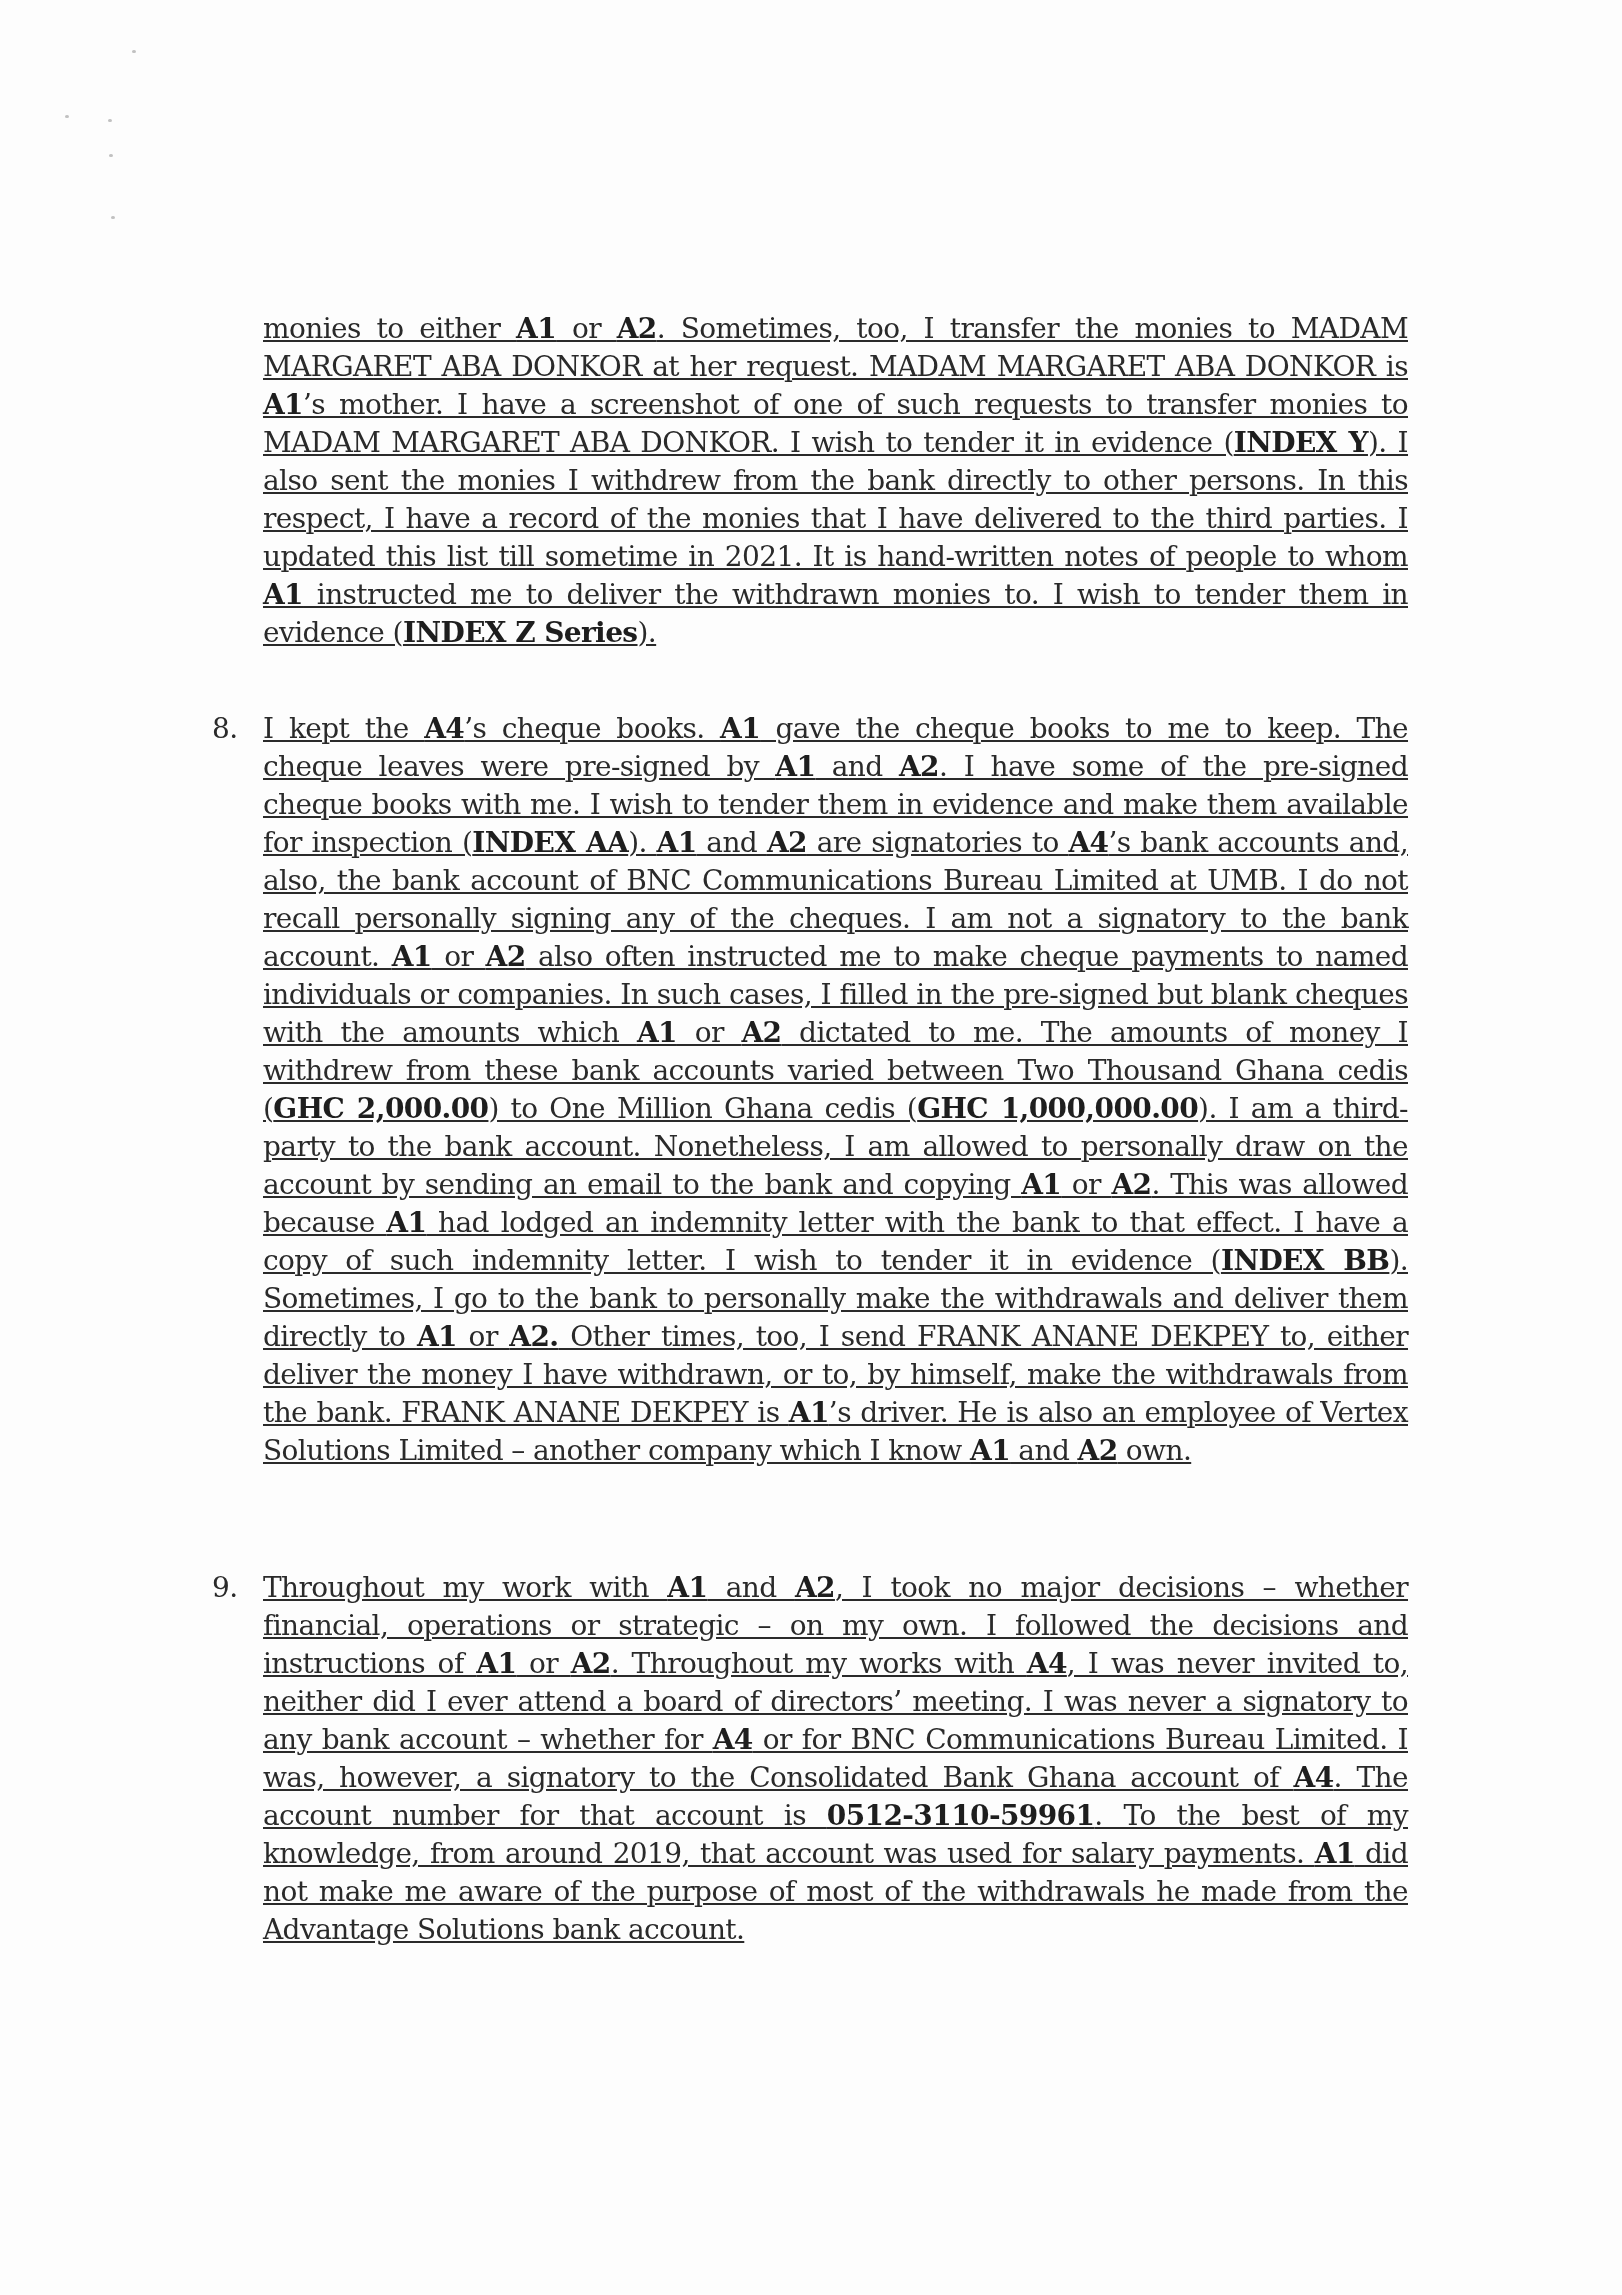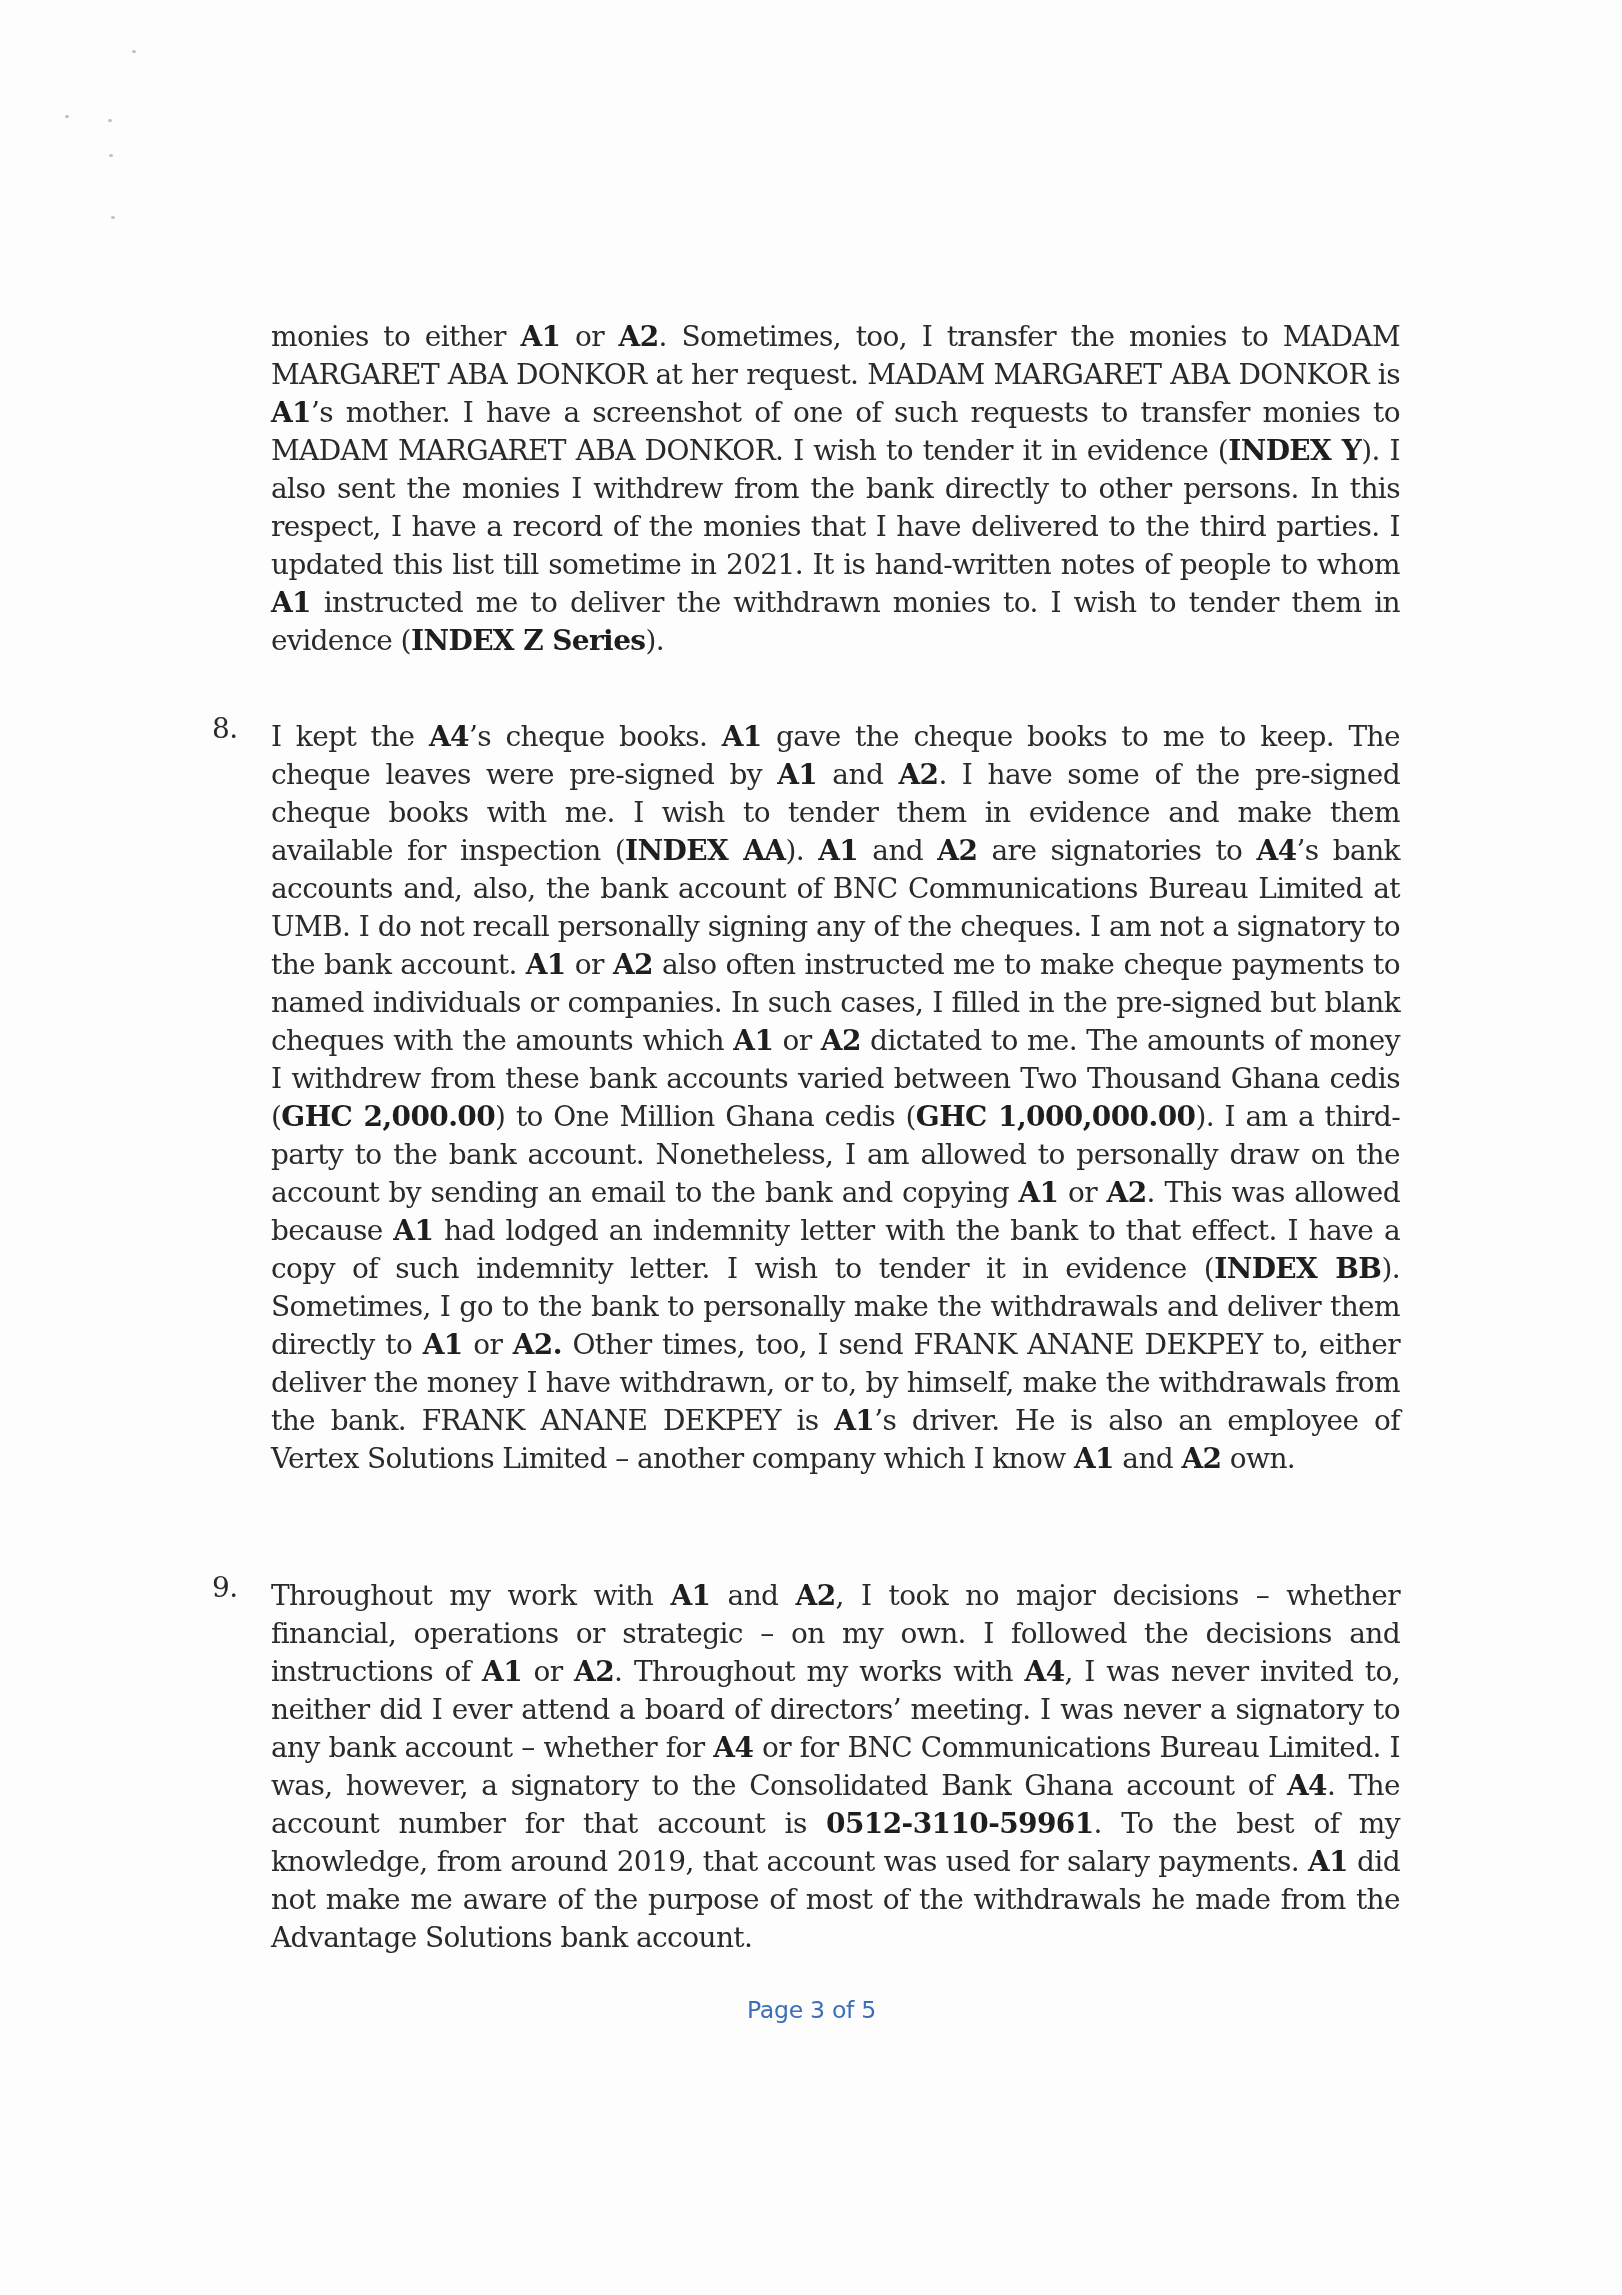--- a/index.html
+++ b/index.html
@@ -6,21 +6,21 @@
   body { width: 1623px; height: 2295px; position: relative; overflow: hidden; }
   .page { position: absolute; left: 0; top: 0; width: 1623px; height: 2295px; background: #fdfdfd; }
   .speck { position: absolute; width: 3.9px; height: 3.3px; background: #9a9a9a; border-radius: 50%; opacity: .6; }
   .body-text {
     position: absolute; left: 263px; width: 1145px;
     font-family: "DejaVu Serif", "Liberation Serif", serif;
     font-size: 28px; line-height: 38px; color: #2a2a2a;
     text-align: justify; text-align-last: left;
     letter-spacing: -0.6px; word-spacing: 0px;
   }
-  .para { margin: 8px; }
+  .para { margin: 0; text-decoration: underline; }
   .para b { font-weight: bold; color: #1e1e1e; }
   .num {
     position: absolute; left: -51px; top: 0;
     font-family: "DejaVu Serif", "Liberation Serif", serif;
   }
   .item { position: relative; }
   #p-cont { top: 310px; }
   #p8 { top: 710px; }
   #p9 { top: 1569px; }
   .footer {
@@ -46,15 +46,14 @@
   <div class="body-text item" id="p8" style="position:absolute">
     <span class="num">8.</span>
     <p class="para">I kept the <b>A4</b>’s cheque books. <b>A1</b> gave the cheque books to me to keep. The cheque leaves were pre-signed by <b>A1</b> and <b>A2</b>. I have some of the pre-signed cheque books with me.  I wish to tender them in evidence and make them available for inspection (<b>INDEX AA</b>). <b>A1</b> and <b>A2</b> are signatories to <b>A4</b>’s bank accounts and, also, the bank account of BNC Communications Bureau Limited at UMB. I do not recall personally signing any of the cheques. I am not a signatory to the bank account. <b>A1</b> or <b>A2</b> also often instructed me to make cheque payments to named individuals or companies. In such cases, I filled in the pre-signed but blank cheques with the amounts which <b>A1</b> or <b>A2</b> dictated to me. The amounts of money I withdrew from these bank accounts varied between Two Thousand Ghana cedis (<b>GHC 2,000.00</b>) to One Million Ghana cedis (<b>GHC 1,000,000.00</b>). I am a third-party to the bank account. Nonetheless, I am allowed to personally draw on the account by sending an email to the bank and copying <b>A1</b> or <b>A2</b>. This was allowed because <b>A1</b> had lodged an indemnity letter with the bank to that effect. I have a copy of such indemnity letter. I wish to tender it in evidence (<b>INDEX BB</b>). Sometimes, I go to the bank to personally make the withdrawals and deliver them directly to <b>A1</b> or <b>A2.</b> Other times, too, I send FRANK ANANE DEKPEY to, either deliver the money I have withdrawn, or to, by himself, make the withdrawals from the bank. FRANK ANANE DEKPEY is <b>A1</b>’s driver. He is also an employee of Vertex Solutions Limited – another company which I know <b>A1</b> and <b>A2</b> own.</p>
   </div>
 
   <div class="body-text item" id="p9" style="position:absolute">
     <span class="num">9.</span>
     <p class="para">Throughout my work with <b>A1</b> and <b>A2</b>, I took no major decisions – whether financial, operations or strategic – on my own. I followed the decisions and instructions of <b>A1</b> or <b>A2</b>. Throughout my works with <b>A4</b>, I was never invited to, neither did I ever attend a board of directors’ meeting. I was never a signatory to any bank account – whether for <b>A4</b> or for BNC Communications Bureau Limited. I was, however, a signatory to the Consolidated Bank Ghana account of <b>A4</b>. The account number for that account is <b>0512-3110-59961</b>. To the best of my knowledge, from around 2019, that account was used for salary payments. <b>A1</b> did not make me aware of the purpose of most of the withdrawals he made from the Advantage Solutions bank account.</p>
   </div>
 
-  <div class="footer" style="color: rgb(58, 111, 184);">Page 3 of 5</div>
 </div>
 
 
 </body></html>

